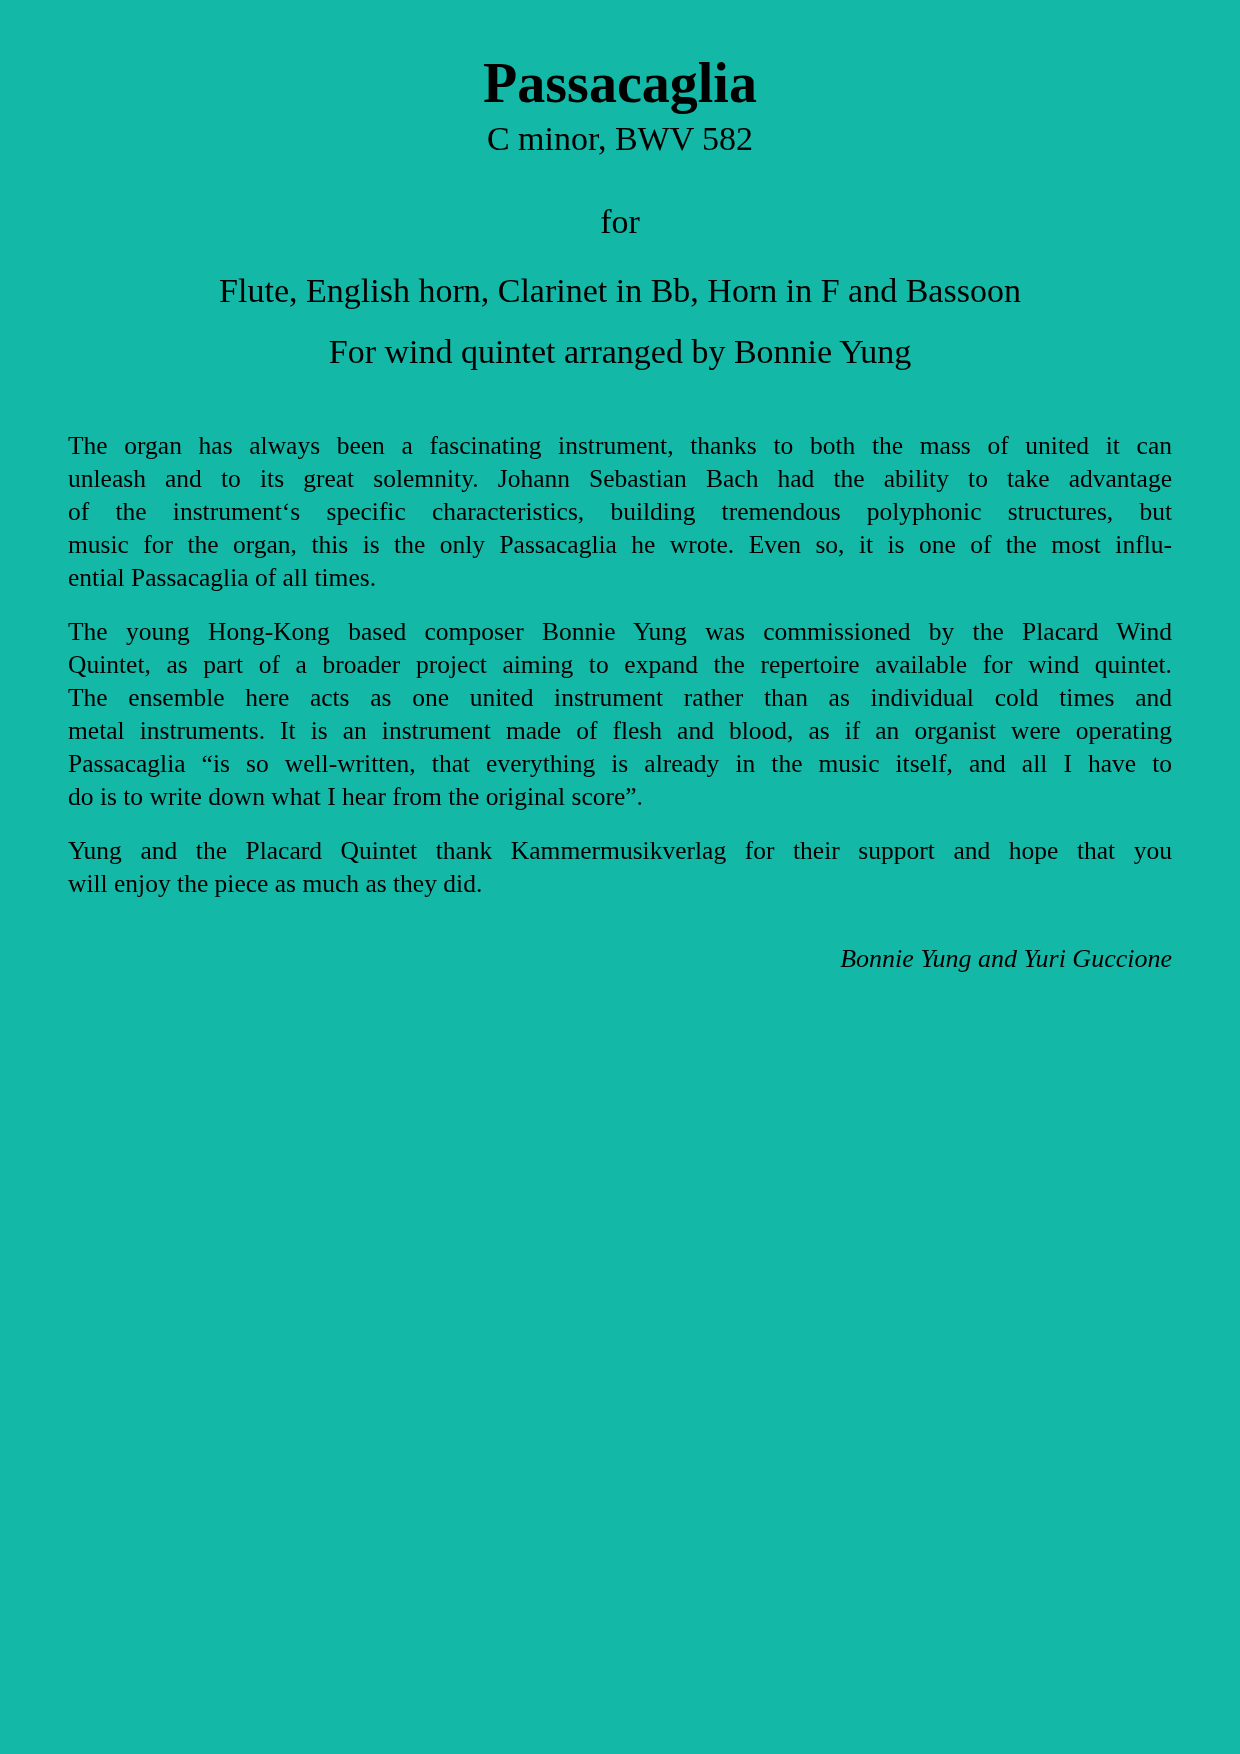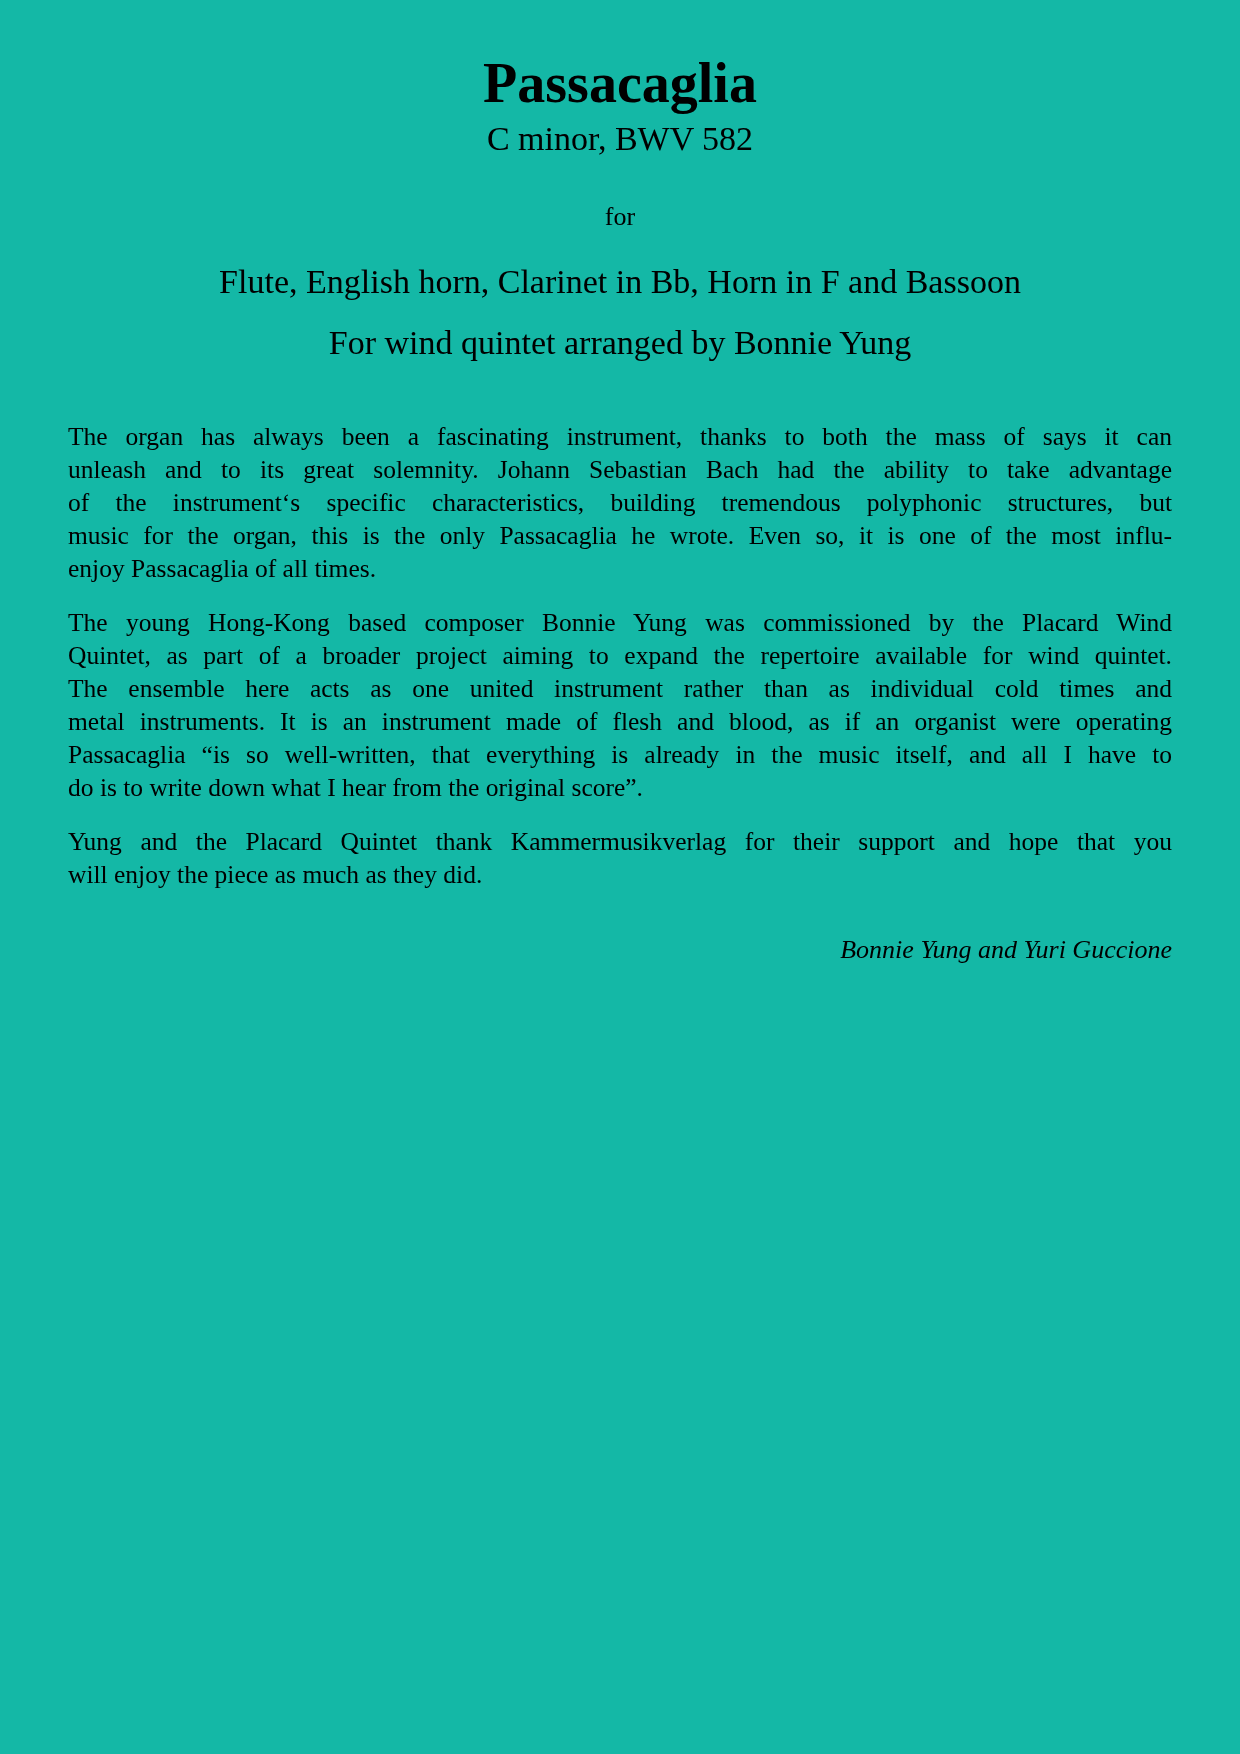--- a/index.html
+++ b/index.html
@@ -23,21 +23,21 @@
   }
   .subtitle {
     margin-top: 4px;
     text-align: center;
     font-size: 34px;
     line-height: 1.15;
   }
   .for-line {
     margin-top: 44px;
     text-align: center;
-    font-size: 26px;
+    font-size: 34px;
     line-height: 1.15;
   }
   .instrumentation {
     margin-top: 30px;
     text-align: center;
     font-size: 34px;
     line-height: 1.15;
   }
   .arrangement {
     margin-top: 22px;
@@ -73,25 +73,25 @@
 
   <div class="title">Passacaglia</div>
   <div class="subtitle">C minor, BWV 582</div>
   <div class="for-line">for</div>
   <div class="instrumentation">Flute, English horn, Clarinet in Bb, Horn in F and Bassoon</div>
   <div class="arrangement">For wind quintet arranged by Bonnie Yung</div>
 
   <div class="body-text">
 
     <div class="paragraph">
-      <div class="line">The organ has always been a fascinating instrument, thanks to both the mass of says it can</div>
+      <div class="line">The organ has always been a fascinating instrument, thanks to both the mass of united it can</div>
       <div class="line">unleash and to its great solemnity. Johann Sebastian Bach had the ability to take advantage</div>
       <div class="line">of the instrument‘s specific characteristics, building tremendous polyphonic structures, but</div>
       <div class="line">music for the organ, this is the only Passacaglia he wrote. Even so, it is one of the most influ-</div>
-      <div class="line last">enjoy Passacaglia of all times.</div>
+      <div class="line last">ential Passacaglia of all times.</div>
     </div>
 
     <div class="paragraph">
       <div class="line">The young Hong-Kong based composer Bonnie Yung was commissioned by the Placard Wind</div>
       <div class="line">Quintet, as part of a broader project aiming to expand the repertoire available for wind quintet.</div>
       <div class="line">The ensemble here acts as one united instrument rather than as individual cold times and</div>
       <div class="line">metal instruments. It is an instrument made of flesh and blood, as if an organist were operating</div>
       <div class="line">Passacaglia “is so well-written, that everything is already in the music itself, and all I have to</div>
       <div class="line last">do is to write down what I hear from the original score”.</div>
     </div>

